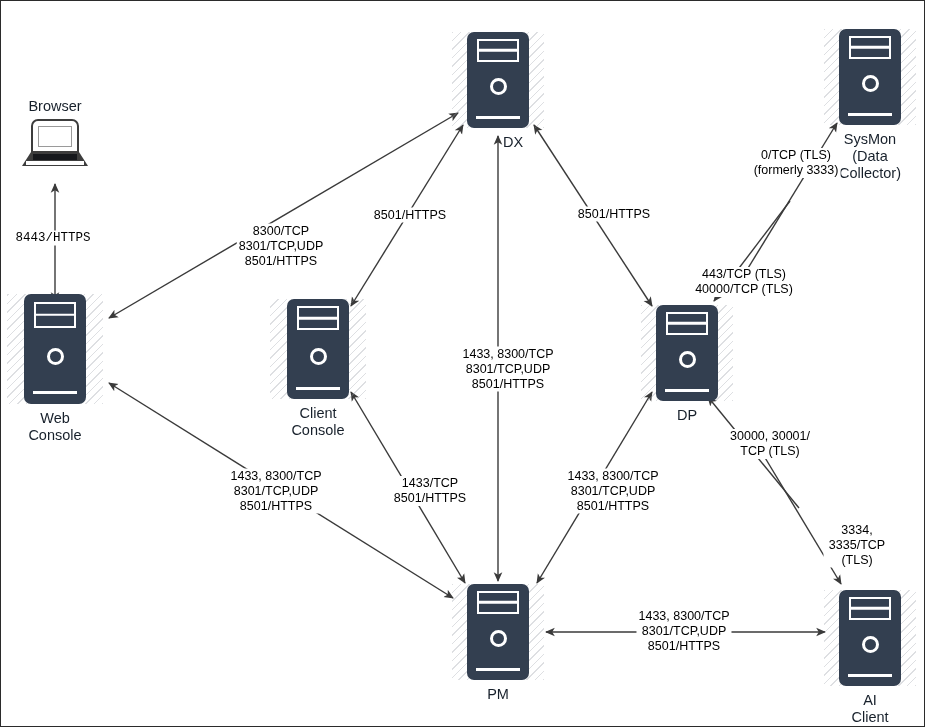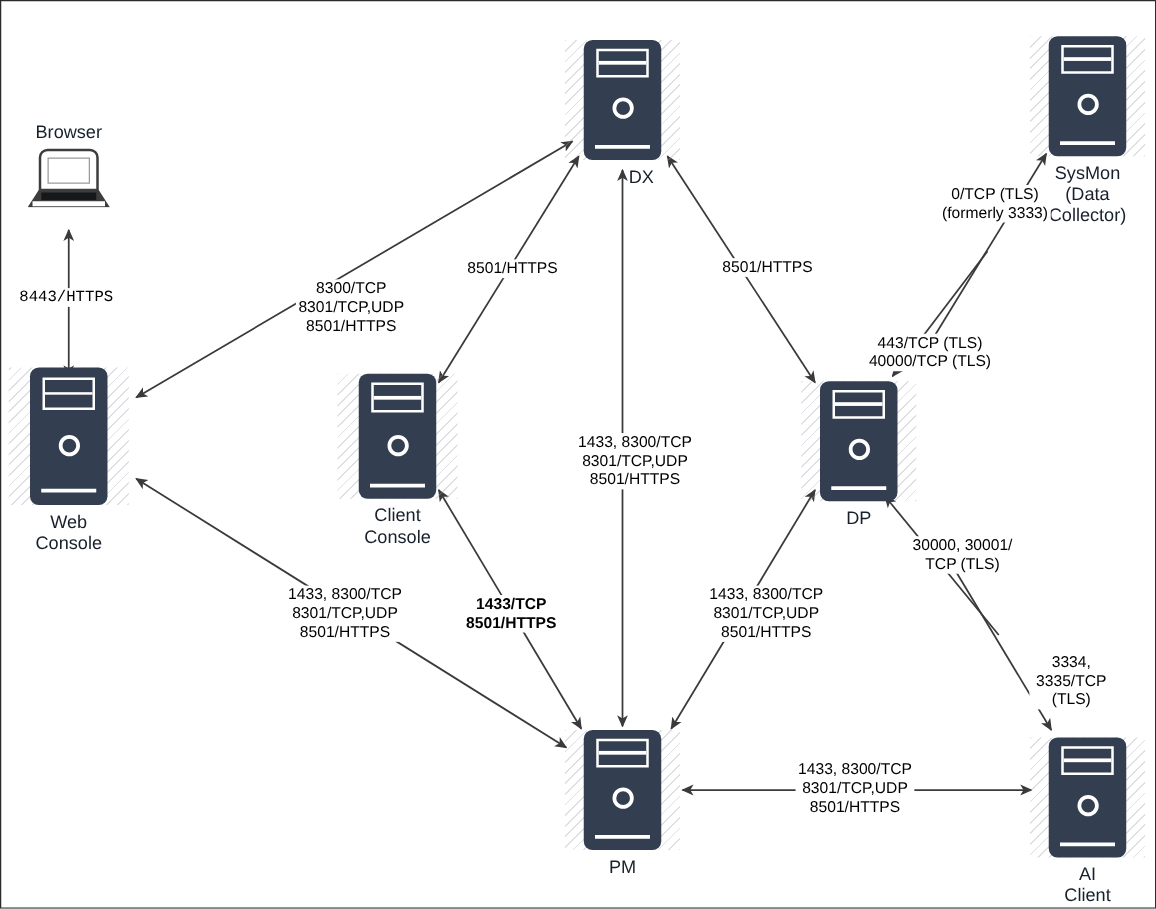--- a/index.html
+++ b/index.html
@@ -297,21 +297,21 @@
       <div class="edge-label" style="left: 507px; top: 368px;">1433, 8300/TCP
 8301/TCP,UDP
 8501/HTTPS</div>
       <div class="edge-label" style="left: 795px; top: 162px;">0/TCP (TLS)
 (formerly 3333)</div>
       <div class="edge-label" style="left: 743px; top: 281px;">443/TCP (TLS)
 40000/TCP (TLS)</div>
       <div class="edge-label" style="left: 275px; top: 490px;">1433, 8300/TCP
 8301/TCP,UDP
 8501/HTTPS</div>
-      <div class="edge-label" style="left: 408px; top: 490px; font-weight: bold;">1433/TCP
+      <div class="edge-label" style="left: 429px; top: 490px;">1433/TCP
 8501/HTTPS</div>
       <div class="edge-label" style="left: 612px; top: 490px;">1433, 8300/TCP
 8301/TCP,UDP
 8501/HTTPS</div>
       <div class="edge-label" style="left: 749px; top: 443px; margin-left: 20px;">30000, 30001/
 TCP (TLS)</div>
       <div class="edge-label" style="left: 808px; top: 544px; margin-left: 48px;">3334, 3335/TCP
 (TLS)</div>
       <div class="edge-label" style="left: 683px; top: 630px;">1433, 8300/TCP
 8301/TCP,UDP

